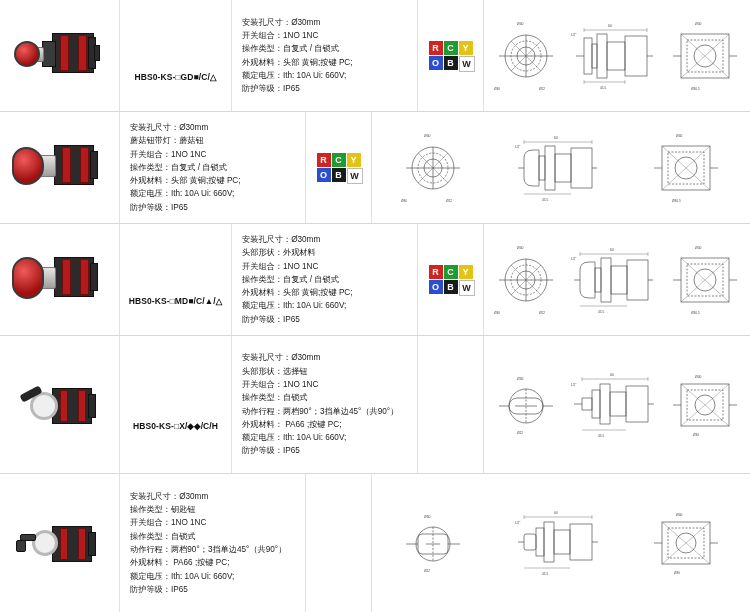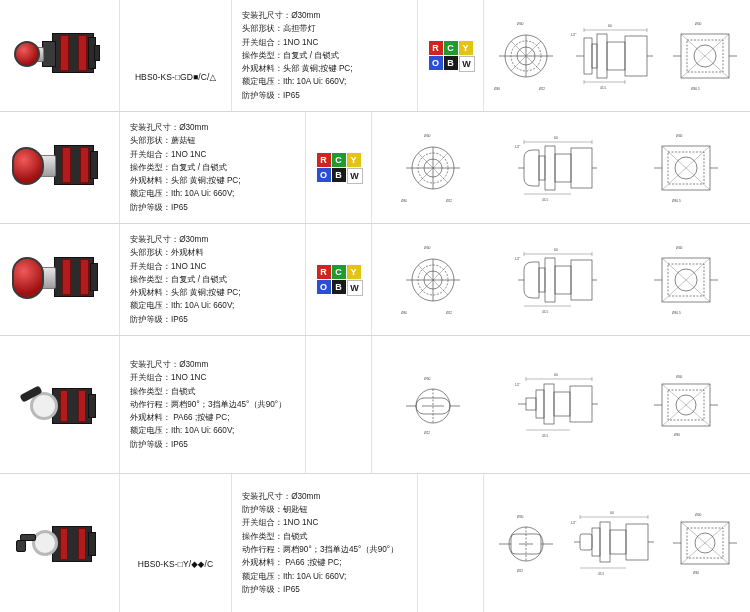--- a/index.html
+++ b/index.html
@@ -48,21 +48,21 @@
     display: flex;
     align-items: center;
     justify-content: center;
     padding: 0 4px;
     text-align: center;
   }
   .c-model .model-text {
     font-size: 8.5px;
     line-height: 1.3;
     color: #111;
-    font-weight: 400;
+    font-weight: 700;
     letter-spacing: .1px;
     margin-top: 44px;
   }
   .c-spec {
     width: 186px;
     border-right: 1px solid #e2e2e2;
     display: flex;
     flex-direction: column;
     justify-content: center;
     padding: 6px 8px 6px 10px;
@@ -173,21 +173,20 @@
         <div class="dot-red" style="left:6px;top:24px;width:26px;height:26px;"></div>
         <div class="blk" style="left:80px;top:20px;width:8px;height:32px;"></div>
         <div class="blk" style="left:86px;top:28px;width:6px;height:16px;"></div>
       </div>
     </div>
     <div class="cell c-model">
       <div class="model-text">HBS0-KS-□GD■/C/△</div>
     </div>
     <div class="cell c-spec">
       <div class="spec-line">安装孔尺寸：Ø30mm</div>
-      <div class="spec-line">头部形状：高担带灯</div>
       <div class="spec-line">开关组合：1NO 1NC</div>
       <div class="spec-line">操作类型：自复式 / 自锁式</div>
       <div class="spec-line">外观材料：头部 黄铜;按键 PC;</div>
       <div class="spec-line">额定电压：Ith: 10A Ui: 660V;</div>
       <div class="spec-line">防护等级：IP65</div>
     </div>
     <div class="cell c-colors">
       <div class="swatch-grid">
         <div class="swatch" style="background:#d32222;">R</div>
         <div class="swatch" style="background:#1f9b2f;">C</div>
@@ -248,21 +247,21 @@
         <div class="blk" style="left:46px;top:16px;width:40px;height:40px;"></div>
         <div class="blk red" style="left:54px;top:18px;width:9px;height:36px;"></div>
         <div class="blk red" style="left:72px;top:18px;width:9px;height:36px;"></div>
         <div class="blk silver" style="left:30px;top:26px;width:18px;height:22px;border-radius:2px;"></div>
         <div class="dot-red" style="left:4px;top:18px;width:32px;height:38px;border-radius:14px 18px 18px 14px;"></div>
         <div class="blk" style="left:82px;top:22px;width:8px;height:28px;"></div>
       </div>
     </div>
     <div class="cell c-spec">
       <div class="spec-line">安装孔尺寸：Ø30mm</div>
-      <div class="spec-line">头部形状：蘑菇钮</div>
+      <div class="spec-line">蘑菇钮带灯：蘑菇钮</div>
       <div class="spec-line">开关组合：1NO 1NC</div>
       <div class="spec-line">操作类型：自复式 / 自锁式</div>
       <div class="spec-line">外观材料：头部 黄铜;按键 PC;</div>
       <div class="spec-line">额定电压：Ith: 10A Ui: 660V;</div>
       <div class="spec-line">防护等级：IP65</div>
     </div>
     <div class="cell c-colors">
       <div class="swatch-grid">
         <div class="swatch" style="background:#d32222;">R</div>
         <div class="swatch" style="background:#1f9b2f;">C</div>
@@ -320,20 +319,23 @@
     <div class="cell c-photo">
       <div class="photo">
         <div class="blk" style="left:46px;top:16px;width:40px;height:40px;"></div>
         <div class="blk red" style="left:54px;top:18px;width:9px;height:36px;"></div>
         <div class="blk red" style="left:72px;top:18px;width:9px;height:36px;"></div>
         <div class="blk silver" style="left:30px;top:26px;width:18px;height:22px;border-radius:2px;"></div>
         <div class="dot-red" style="left:4px;top:16px;width:32px;height:42px;border-radius:16px 18px 18px 16px;"></div>
         <div class="blk" style="left:82px;top:22px;width:8px;height:28px;"></div>
       </div>
     </div>
+    <div class="cell c-model">
+      <div class="model-text">HBS0-KS-□MD■/C/▲/△</div>
+    </div>
     <div class="cell c-spec">
       <div class="spec-line">安装孔尺寸：Ø30mm</div>
       <div class="spec-line">头部形状：外观材料</div>
       <div class="spec-line">开关组合：1NO 1NC</div>
       <div class="spec-line">操作类型：自复式 / 自锁式</div>
       <div class="spec-line">外观材料：头部 黄铜;按键 PC;</div>
       <div class="spec-line">额定电压：Ith: 10A Ui: 660V;</div>
       <div class="spec-line">防护等级：IP65</div>
     </div>
     <div class="cell c-colors">
@@ -394,22 +396,26 @@
     <div class="cell c-photo">
       <div class="photo">
         <div class="blk" style="left:44px;top:22px;width:40px;height:36px;"></div>
         <div class="blk red" style="left:52px;top:24px;width:8px;height:32px;"></div>
         <div class="blk red" style="left:70px;top:24px;width:8px;height:32px;"></div>
         <div class="ring" style="left:22px;top:26px;width:28px;height:28px;"></div>
         <div class="knob" style="left:12px;top:24px;width:22px;height:8px;border-radius:3px;"></div>
         <div class="blk" style="left:80px;top:28px;width:8px;height:24px;"></div>
       </div>
     </div>
+    <div class="cell c-model">
+      <div class="model-text">HBS0-KS-□X/◆◆/C/H</div>
+    </div>
     <div class="cell c-spec">
       <div class="spec-line">安装孔尺寸：Ø30mm</div>
+      <div class="spec-line">头部形状：选择钮</div>
       <div class="spec-line">开关组合：1NO 1NC</div>
       <div class="spec-line">操作类型：自锁式</div>
       <div class="spec-line">动作行程：两档90°；3挡单边45°（共90°）</div>
       <div class="spec-line">外观材料： PA66 ;按键 PC;</div>
       <div class="spec-line">额定电压：Ith: 10A Ui: 660V;</div>
       <div class="spec-line">防护等级：IP65</div>
     </div>
     <div class="cell c-colors"></div>
     <div class="cell c-draw">
       <svg class="draw" width="66" height="70" viewBox="0 0 66 70">
@@ -458,26 +464,23 @@
       <div class="photo">
         <div class="blk" style="left:44px;top:22px;width:40px;height:36px;"></div>
         <div class="blk red" style="left:52px;top:24px;width:8px;height:32px;"></div>
         <div class="blk red" style="left:70px;top:24px;width:8px;height:32px;"></div>
         <div class="ring" style="left:24px;top:26px;width:26px;height:26px;"></div>
         <div class="blk dark" style="left:12px;top:30px;width:16px;height:7px;border-radius:2px;"></div>
         <div class="blk dark" style="left:8px;top:36px;width:10px;height:12px;border-radius:2px;"></div>
         <div class="blk" style="left:80px;top:28px;width:8px;height:24px;"></div>
       </div>
     </div>
-    <div class="cell c-model">
-      <div class="model-text">HBS0-KS-□Y/◆◆/C</div>
-    </div>
     <div class="cell c-spec">
       <div class="spec-line">安装孔尺寸：Ø30mm</div>
-      <div class="spec-line">防护等级：钥匙钮</div>
+      <div class="spec-line">操作类型：钥匙钮</div>
       <div class="spec-line">开关组合：1NO 1NC</div>
       <div class="spec-line">操作类型：自锁式</div>
       <div class="spec-line">动作行程：两档90°；3挡单边45°（共90°）</div>
       <div class="spec-line">外观材料： PA66 ;按键 PC;</div>
       <div class="spec-line">额定电压：Ith: 10A Ui: 660V;</div>
       <div class="spec-line">防护等级：IP65</div>
     </div>
     <div class="cell c-colors"></div>
     <div class="cell c-draw">
       <svg class="draw" width="66" height="70" viewBox="0 0 66 70">

